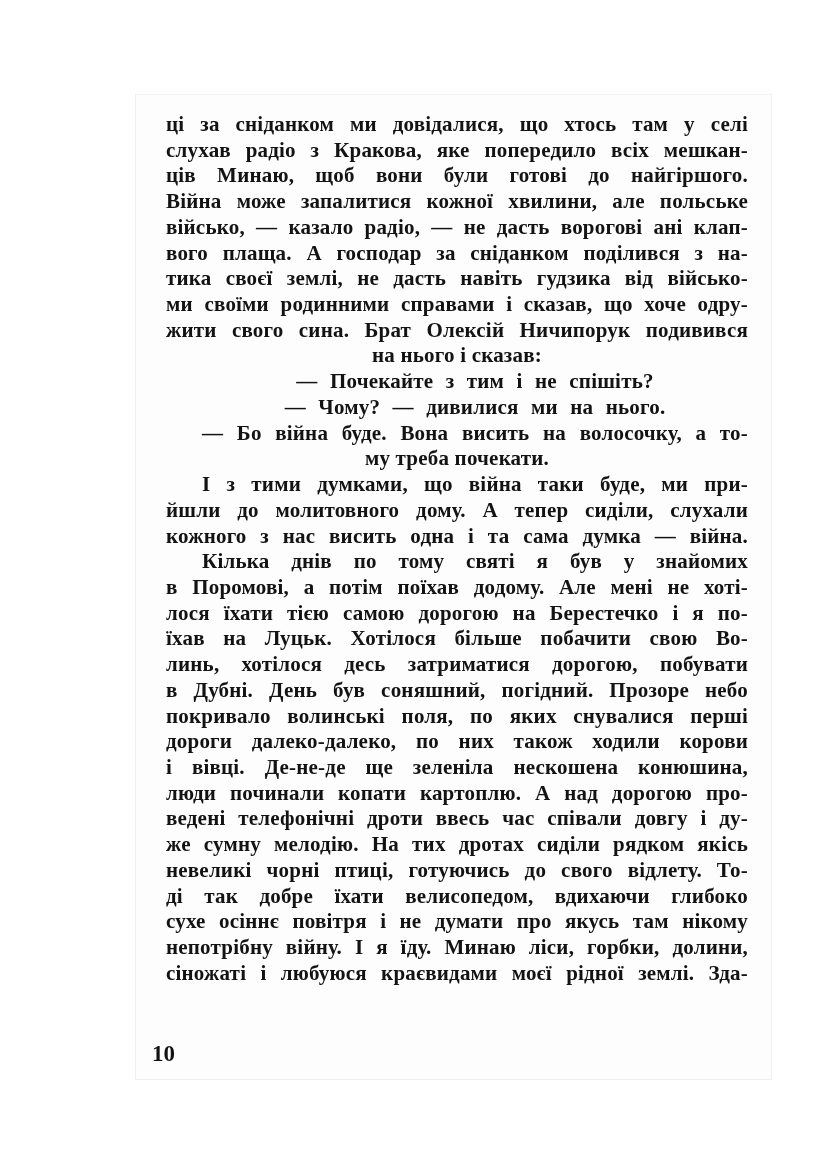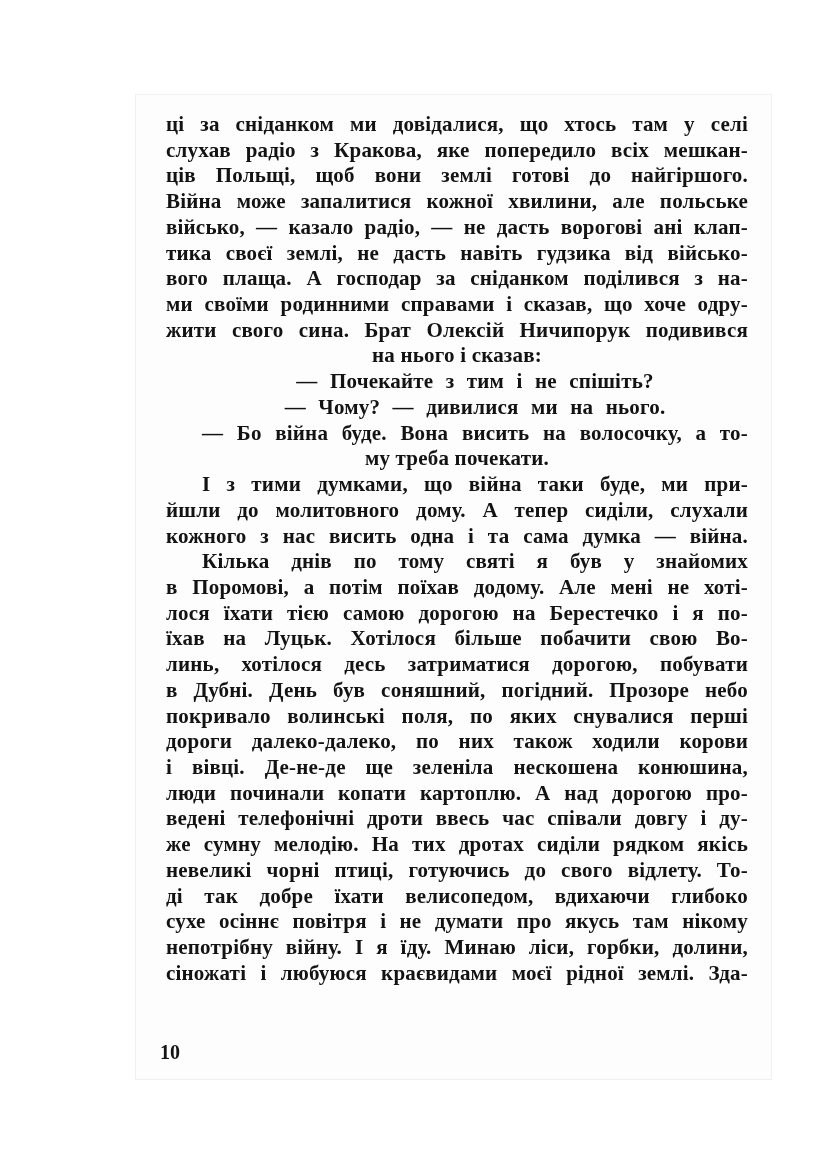--- a/index.html
+++ b/index.html
@@ -48,40 +48,40 @@
   .line.l {
     text-align: center;
     white-space: nowrap;
   }
   
   .line.ind { text-indent: 36px; }
   
   .line.sp { word-spacing: 7px; }
   .page-number {
     position: absolute;
-    left: 116px; top: 1041px;
+    left: 108px; top: 1041px;
     color: #131313;
-    font-size: 20px;
+    font-size: 23px;
     font-weight: 700;
   }
 </style>
 </head>
 <body>
 
 <div class="canvas">
   <div class="scan-area"></div>
 
   <div class="textblock">
     <div class="line j">ці за сніданком ми довідалися, що хтось там у селі</div>
     <div class="line j">слухав радіо з Кракова, яке попередило всіх мешкан-</div>
-    <div class="line j">ців Польщі, щоб вони землі готові до найгіршого.</div>
+    <div class="line j">ців Минаю, щоб вони були готові до найгіршого.</div>
     <div class="line j">Війна може запалитися кожної хвилини, але польське</div>
     <div class="line j">військо, — казало радіо, — не дасть ворогові ані клап-</div>
+    <div class="line j">вого плаща. А господар за сніданком поділився з на-</div>
     <div class="line j">тика своєї землі, не дасть навіть гудзика від військо-</div>
-    <div class="line j">вого плаща. А господар за сніданком поділився з на-</div>
     <div class="line j">ми своїми родинними справами і сказав, що хоче одру-</div>
     <div class="line j">жити свого сина. Брат Олексій Ничипорук подивився</div>
     <div class="line l">на нього і сказав:</div>
     <div class="line l ind sp">— Почекайте з тим і не спішіть?</div>
     <div class="line l ind sp">— Чому? — дивилися ми на нього.</div>
     <div class="line j ind">— Бо війна буде. Вона висить на волосочку, а то-</div>
     <div class="line l">му треба почекати.</div>
     <div class="line j ind">І з тими думками, що війна таки буде, ми при-</div>
     <div class="line j">йшли до молитовного дому. А тепер сиділи, слухали</div>
     <div class="line j">кожного з нас висить одна і та сама думка — війна.</div>

